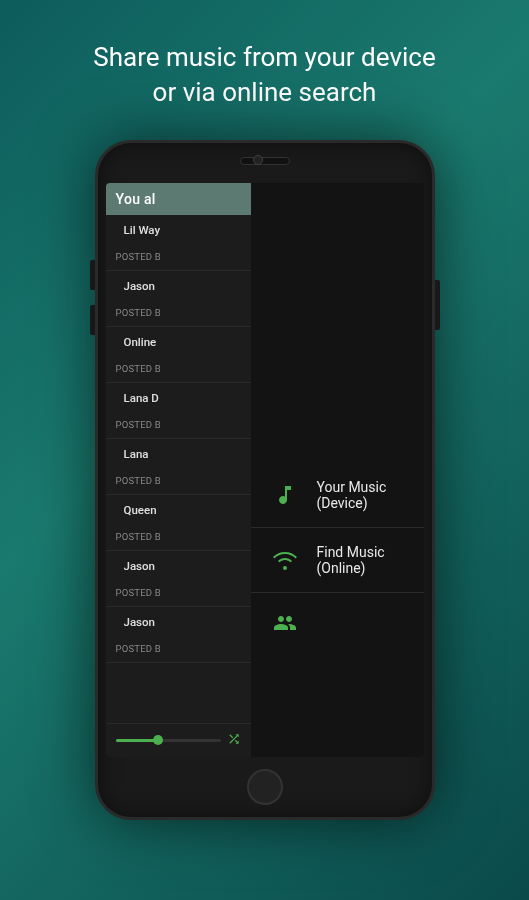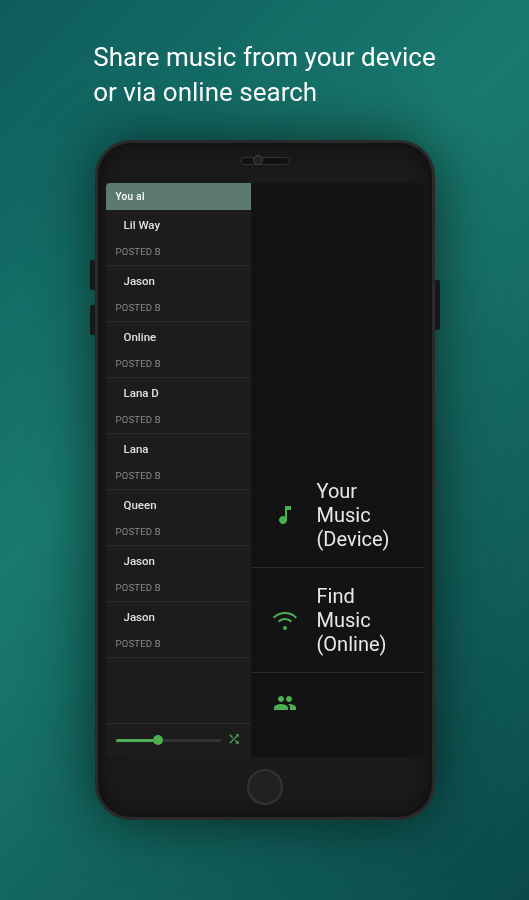--- a/index.html
+++ b/index.html
@@ -10,21 +10,21 @@
       background: linear-gradient(135deg, #0d5c5c 0%, #1a7a6e 40%, #0a4a4a 100%);
       display: flex;
       flex-direction: column;
       align-items: center;
       font-family: 'Roboto', Arial, sans-serif;
       overflow: hidden;
     }
 
     .header-text {
       color: white;
-      text-align: left;
+      text-align: center;
       padding: 40px 40px 20px;
       font-size: 26px;
       font-weight: 400;
       line-height: 1.35;
     }
 
     .phone-container {
       position: relative;
       width: 340px;
       height: 680px;
@@ -128,21 +128,21 @@
       top: 0; left: 0;
       width: 145px;
       height: 100%;
       background: #1c1c1c;
     }
 
     .you-also-bar {
       background: #5c7a72;
       padding: 8px 10px;
       color: white;
-      font-size: 10px;
+      font-size: 14px;
       font-weight: 500;
       letter-spacing: 0.3px;
     }
 
     .song-item {
       padding: 8px 10px;
       border-bottom: 1px solid #2a2a2a;
     }
 
     .song-title {
@@ -239,21 +239,21 @@
       display: flex;
       align-items: center;
       justify-content: center;
       color: #4caf50;
       font-size: 20px;
       flex-shrink: 0;
     }
 
     .menu-label {
       color: #e8e8e8;
-      font-size: 20px;
+      font-size: 14px;
       font-weight: 400;
     }
 
     
     .music-note-svg {
       fill: #4caf50;
     }
 
   </style>
 </head>

